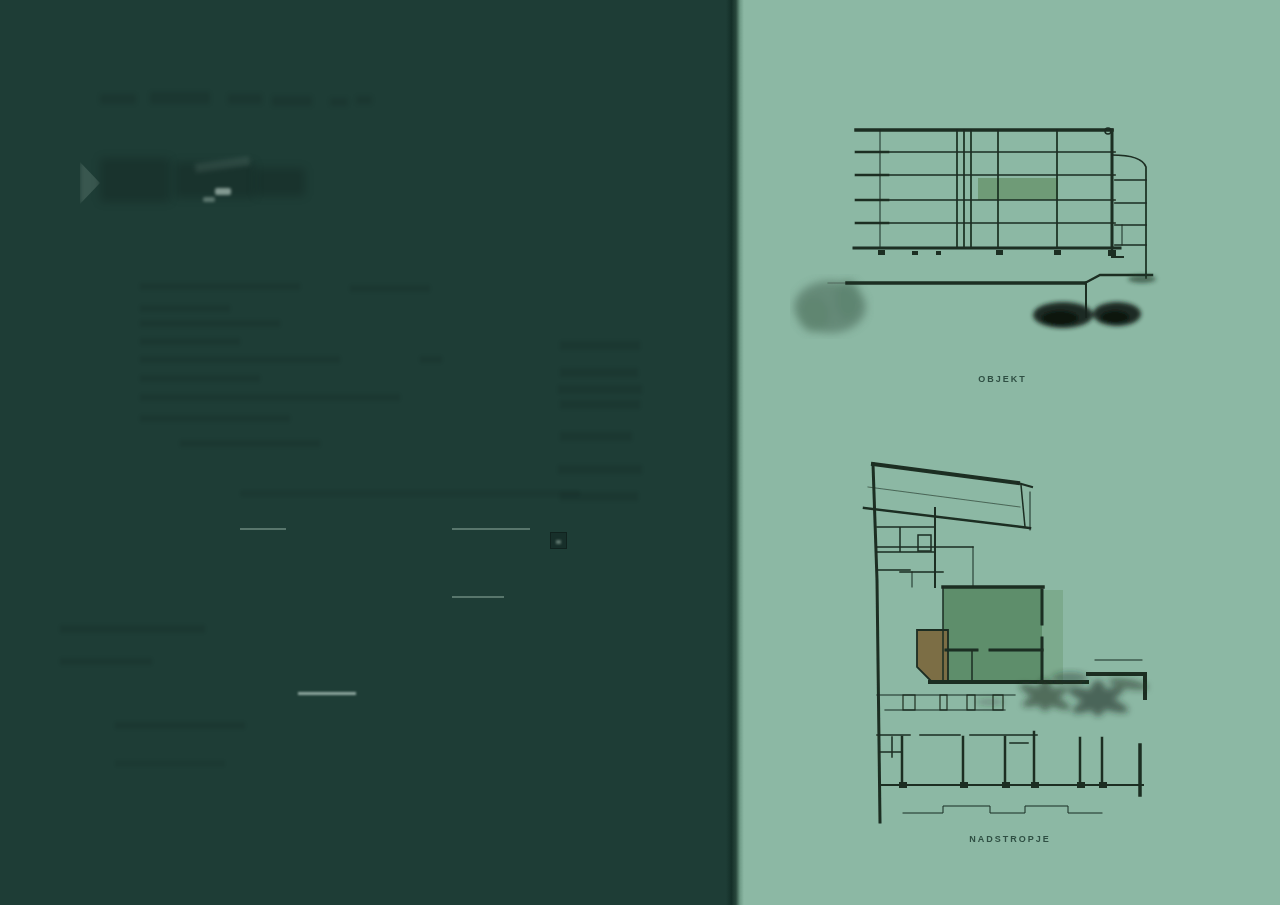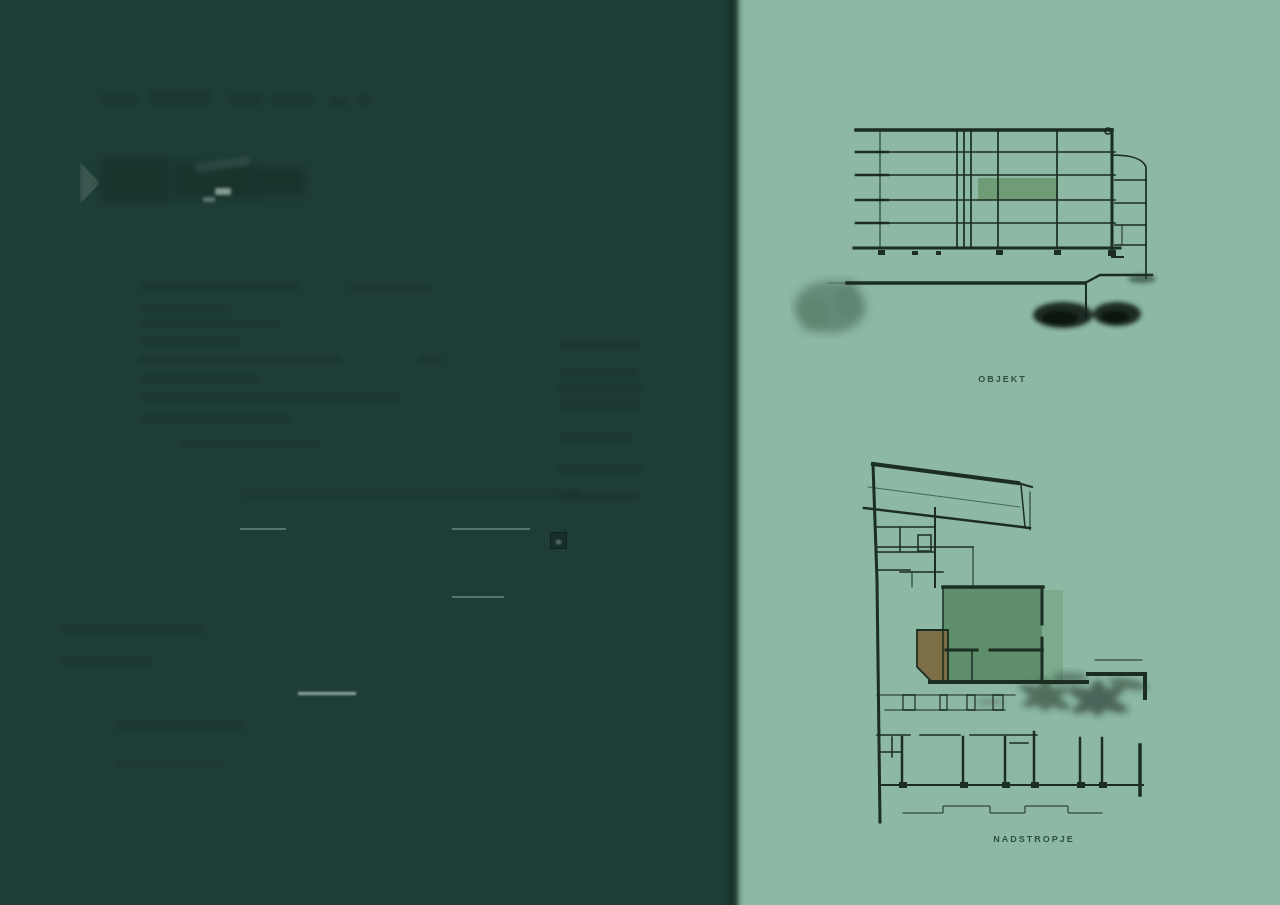--- a/index.html
+++ b/index.html
@@ -239,15 +239,15 @@
           <ellipse cx="258" cy="248" rx="32" ry="7" transform="rotate(20 258 248)"></ellipse>
           <ellipse cx="258" cy="248" rx="28" ry="7" transform="rotate(-25 258 248)"></ellipse>
           <ellipse cx="258" cy="246" rx="9" ry="18"></ellipse>
         </g>
         <ellipse cx="288" cy="232" rx="20" ry="5" fill="#1e2f24" opacity="0.5" transform="rotate(10 288 232)"></ellipse>
         <ellipse cx="150" cy="250" rx="14" ry="4" fill="#1e2f24" opacity="0.25"></ellipse>
         <ellipse cx="230" cy="226" rx="18" ry="6" fill="#1e2f24" opacity="0.4"></ellipse>
       </g>
     </svg>
   </div>
-  <div class="fig-label" style="left:864px;top:834px;width:340px">NADSTROPJE</div>
+  <div class="fig-label" style="left:840px;top:834px;width:340px">NADSTROPJE</div>
 
 </div>
 
 </body></html>

